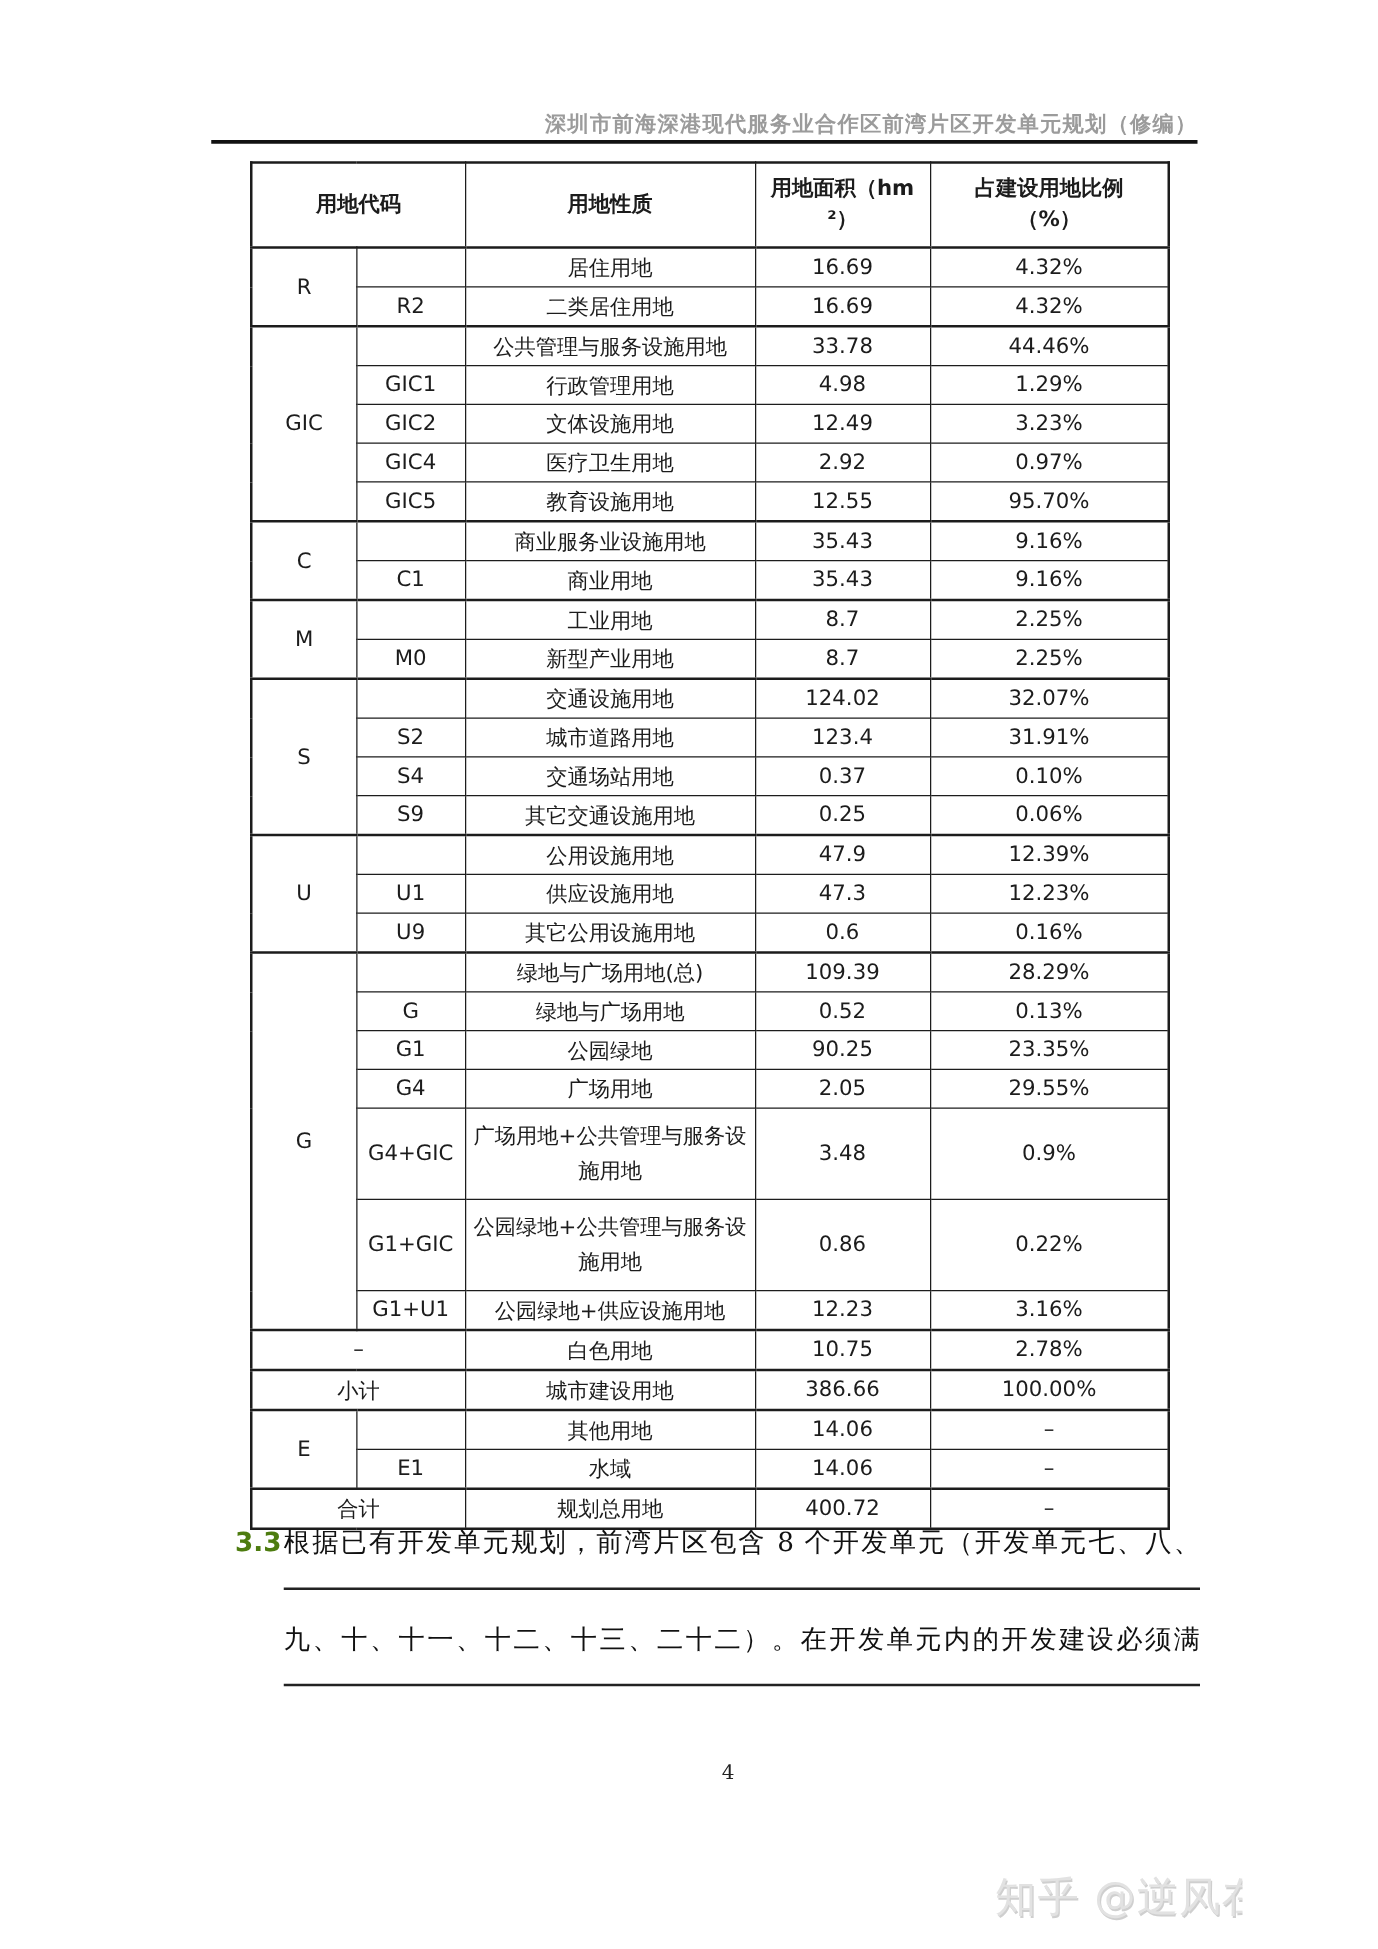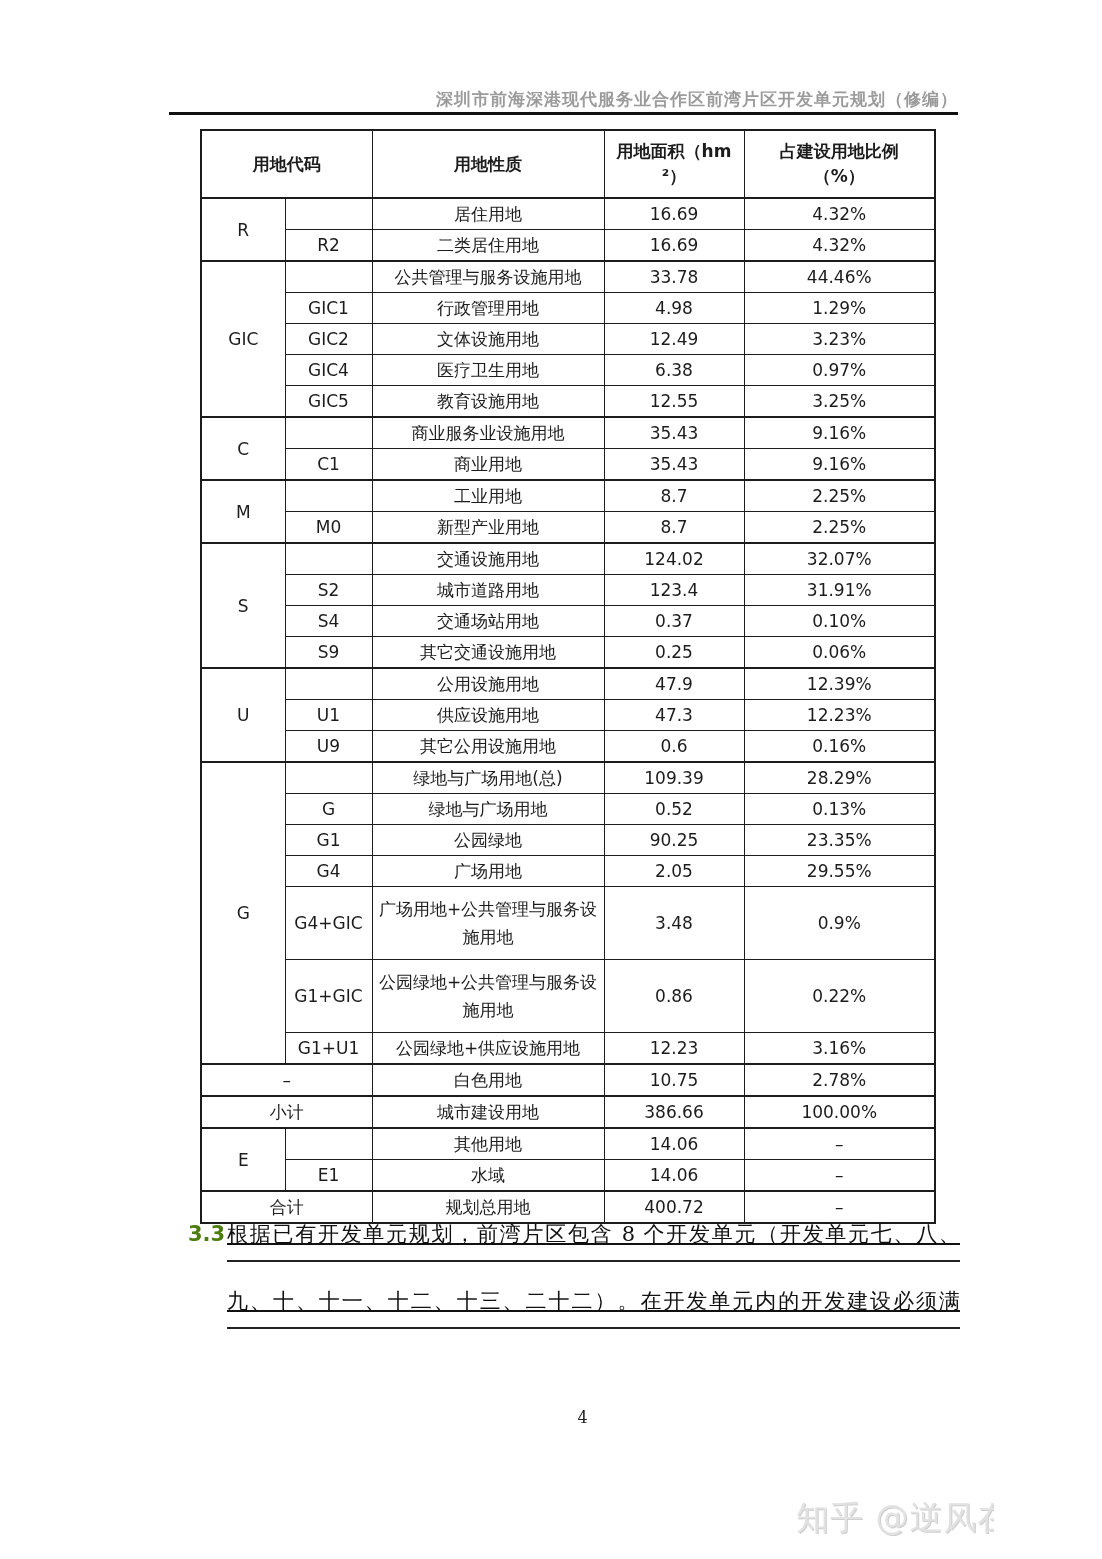--- a/index.html
+++ b/index.html
@@ -21,22 +21,22 @@
   .landuse tbody td{height:30px;font-weight:normal;}
   .landuse tr.sep td{border-top-width:2px;}
   .landuse tr.tall td{height:72px;line-height:1.65;}
 
   
   .sec-num{position:absolute;left:188px;top:1222px;font-size:21px;font-weight:bold;
            font-family:"DejaVu Sans",sans-serif;color:#4d7c0f;}
   .sec-body{position:absolute;left:227px;top:1220px;width:733px;
             font-family:"DejaVu Serif",serif;font-size:21px;color:#111;}
   .sec-line{display:block;width:100%;text-align:justify;text-align-last:justify;
-            border-bottom:2px solid #222;padding-bottom:12px;margin-bottom:25px;
-            line-height:28px;white-space:nowrap;text-decoration:underline;}
+            border-bottom:2px solid #222;padding-bottom:22px;margin-bottom:25px;
+            line-height:28px;white-space:nowrap;}
 
   
   .page-num{position:absolute;left:0;top:1408px;width:1165px;text-align:center;
             font-family:"DejaVu Serif",serif;font-size:16px;color:#222;}
   .watermark{position:absolute;left:796px;top:1496px;width:300px;font-size:33px;font-weight:normal;
              color:#e2e2e2;text-shadow:1px 1px 0 #cfcfcf;letter-spacing:1px;white-space:nowrap;}
 </style>
 </head>
 <body>
 
@@ -90,28 +90,28 @@
         </tr>
         <tr>
           <td>GIC2</td>
           <td>文体设施用地</td>
           <td>12.49</td>
           <td>3.23%</td>
         </tr>
         <tr>
           <td>GIC4</td>
           <td>医疗卫生用地</td>
-          <td>6.38</td>
+          <td>2.92</td>
           <td>0.97%</td>
         </tr>
         <tr>
           <td>GIC5</td>
           <td>教育设施用地</td>
           <td>12.55</td>
-          <td>3.25%</td>
+          <td>95.70%</td>
         </tr>
         <tr class="sep">
           <td rowspan="2">C</td>
           <td></td>
           <td>商业服务业设施用地</td>
           <td>35.43</td>
           <td>9.16%</td>
         </tr>
         <tr>
           <td>C1</td>

